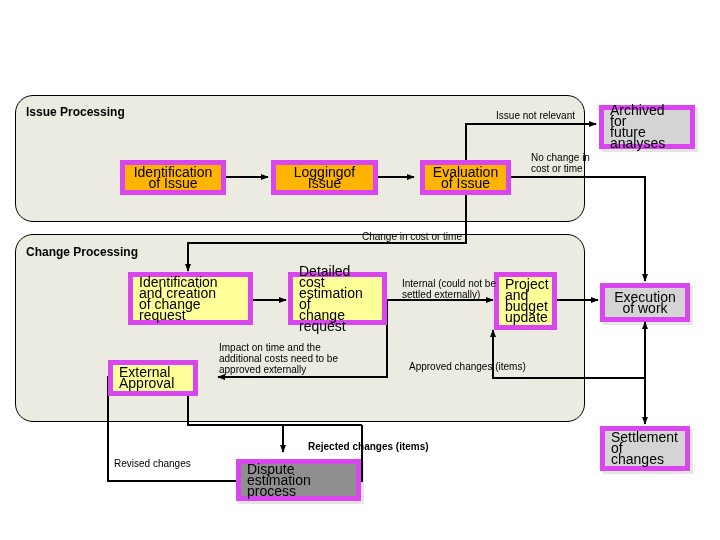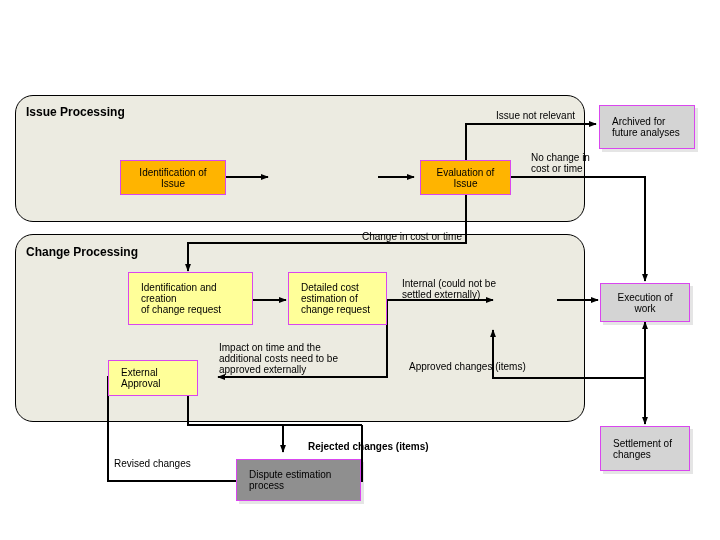--- a/index.html
+++ b/index.html
@@ -40,27 +40,27 @@
     font-weight: bold;
     color: #000000;
     letter-spacing: 0px;
     white-space: nowrap;
   }
 
   
   .box {
     position: absolute;
     box-sizing: border-box;
-    border: 1px solid #d946ef;
+    border: 5px solid #d946ef;
     display: flex;
     align-items: center;
-    font-size: 10px;
+    font-size: 14px;
     line-height: 11px;
     color: #000000;
-    padding: 3px 12px;
+    padding: 3px 6px;
     white-space: pre-line;
   }
   .box.orange { background: #ffb400; }
   .box.yellow { background: #ffff99; }
   .box.grey   { background: #d4d4d4; box-shadow: 3px 3px 0 rgba(0,0,0,0.10); }
   .box.darkgrey { background: #8f8f8f; box-shadow: 3px 3px 0 rgba(0,0,0,0.10); }
   .box.center { justify-content: center; text-align: center; }
   .box.left   { justify-content: flex-start; text-align: left; }
 
   
@@ -128,33 +128,37 @@
       <path d="M236,481 L108,481 L108,377 L122,377" marker-end="url(#ah)"></path>
 
     </g>
   </svg>
 
   <div class="lane-title" style="left:26px; top:105px;">Issue Processing</div>
   <div class="lane-title" style="left:26px; top:245px;">Change Processing</div>
 
   <div class="box orange center" style="left:120px; top:160px; width:106px; height:35px;">Identification of Issue</div>
 
+  <div class="box orange center" style="left:271px; top:160px; width:107px; height:35px;">Loggingof Issue</div>
 
   <div class="box orange center" style="left:420px; top:160px; width:91px; height:35px;">Evaluation of Issue</div>
 
   <div class="box grey left" style="left:599px; top:105px; width:96px; height:44px;">Archived for
 future analyses</div>
 
   <div class="box yellow left" style="left:128px; top:272px; width:125px; height:53px;">Identification and creation
 of change request</div>
 
   <div class="box yellow left" style="left:288px; top:272px; width:99px; height:53px;">Detailed cost
 estimation of
 change request</div>
 
+  <div class="box yellow left" style="left:494px; top:272px; width:63px; height:58px;">Project and
+budget
+update</div>
 
   <div class="box yellow left" style="left:108px; top:360px; width:90px; height:36px;">External
 Approval</div>
 
   <div class="box grey center" style="left:600px; top:283px; width:90px; height:39px;">Execution of work</div>
 
   <div class="box grey left" style="left:600px; top:426px; width:90px; height:45px;">Settlement of
 changes</div>
 
   <div class="box darkgrey left" style="left:236px; top:459px; width:125px; height:42px;">Dispute estimation

